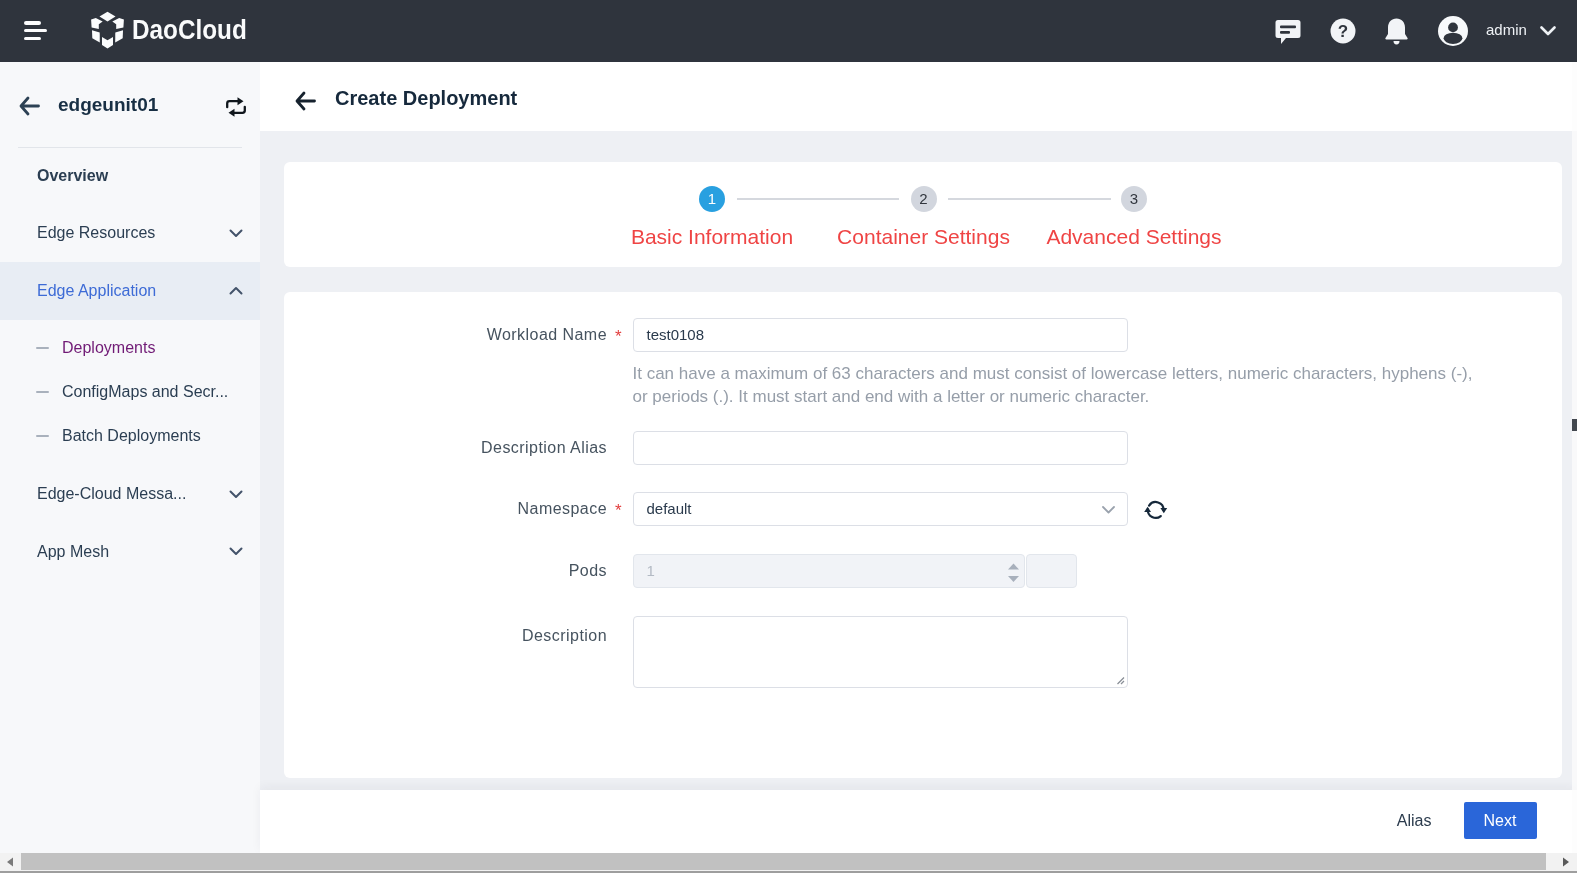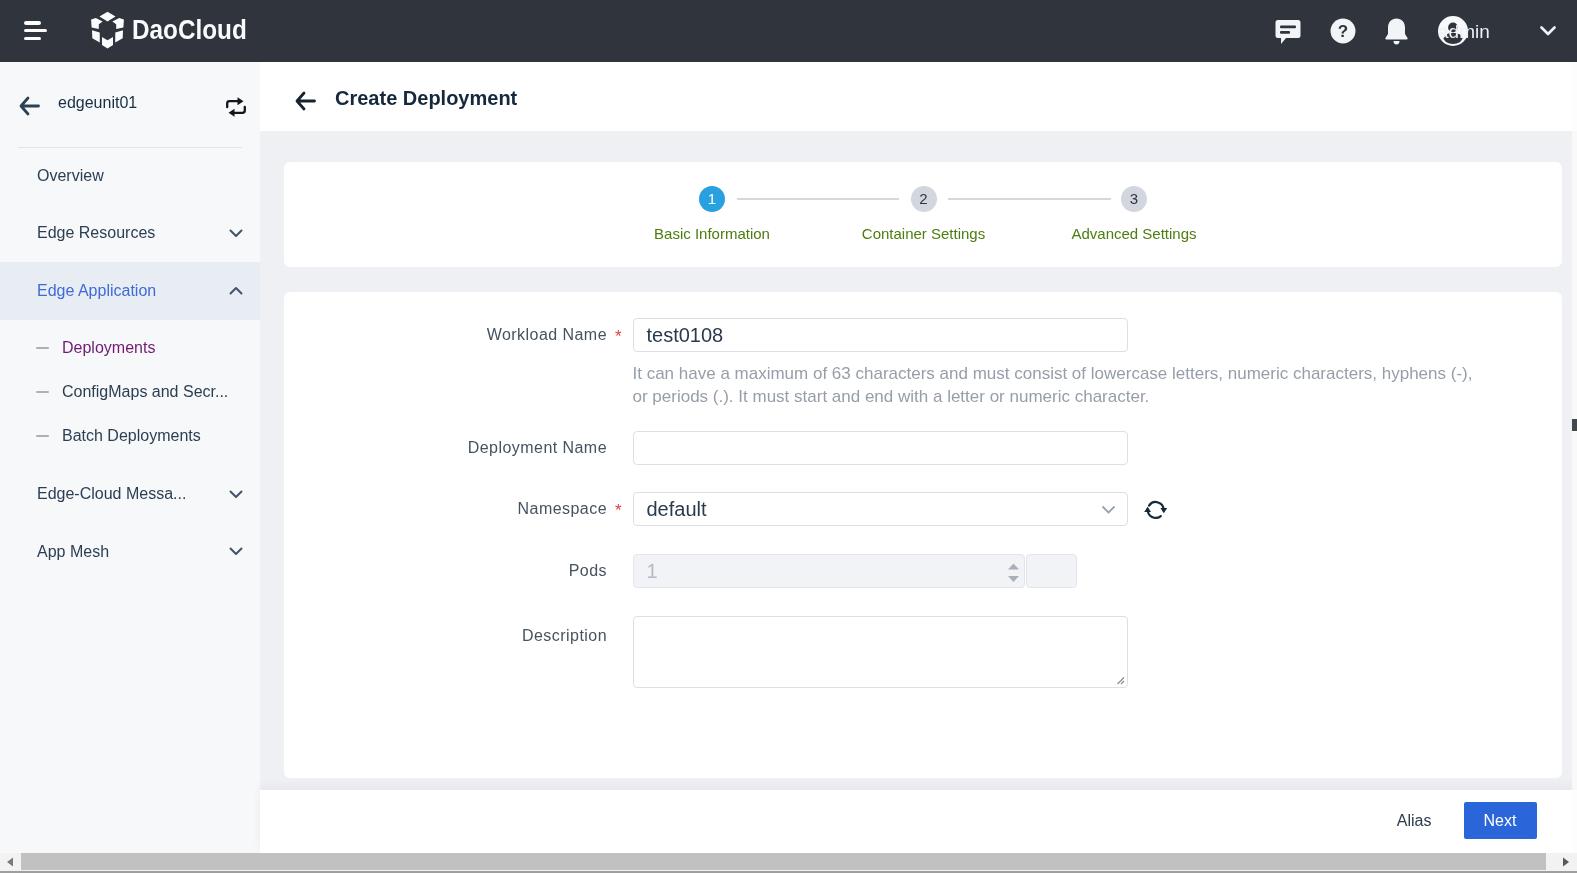--- a/index.html
+++ b/index.html
@@ -9,25 +9,25 @@
 
 .topbar { position:absolute; left:0; top:0; width:1577px; height:72px; background:#2f343d;padding-left:48px; }
 .hamb { position:absolute; left:24px; top:21px; }
 .hamb div { background:#fdfdfe; border-radius:2px; height:3.5px; margin-bottom:4.3px; }
 .hamb .l1 { width:17px; }
 .hamb .l2 { width:23px; }
 .hamb .l3 { width:17px; margin-bottom:0; }
 .logo-cube { position:absolute; left:90px; top:11px; }
 .logo-text { position:absolute; left:132px; top:15px; color:#fafbfc; font-size:27px; font-weight:bold; transform:scaleX(0.9); transform-origin:left center; }
 .tb-icon { position:absolute; top:0; }
-.admin-txt { position:absolute; left:1438px; top:21px; color:#eef1f5; font-size:19px; }
+.admin-txt { position:absolute; left:1486px; top:21px; color:#eef1f5; font-size:15px; }
 
 
 .sidebar { position:absolute; left:0; top:62px; width:260px; height:791px; background:#f7f8fa; }
-.sb-name { position:absolute; left:58px; top:32px; font-size:16px; color:#182f44; }
+.sb-name { position:absolute; left:58px; top:32px; font-size:19px; color:#182f44;font-weight:bold; }
 .sb-divider { position:absolute; left:18px; top:85px; width:224px; height:1px; background:#e2e5ea; }
 .menu { position:absolute; left:0; top:85px; width:260px; }
 .mi { position:relative; height:57.6px; display:flex; align-items:center; font-size:16px; color:#2b3e52; padding-left:37px; }
 .mi .chev { position:absolute; right:17px; }
 .mi.active-parent { background:#e8edf4; color:#3d6bd6; }
 .sub { padding:6.5px 0 7.5px 0; }
 .si { position:relative; height:44px; display:flex; align-items:center; font-size:16px; color:#2b3e52; padding-left:62px; }
 .si .dash { position:absolute; left:36px; top:50%; margin-top:-1px; width:13px; height:2.4px; background:#a9b1bc; border-radius:2px; }
 .si.active { color:#701a75; }
 
@@ -37,27 +37,27 @@
 .ph-title { position:absolute; left:75px; top:25px; font-size:20px; font-weight:bold; color:#16293c; }
 .card { position:absolute; left:24px; width:1278px; background:#fff; border-radius:6px; }
 .card1 { top:100px; height:105px; }
 .card2 { top:230px; height:485.5px; }
 
 
 .step-circle { position:absolute; top:23.5px; width:26px; height:26px; border-radius:50%; text-align:center; line-height:26px; font-size:15px; }
 .sc-active { background:#29a0e0; color:#fff; }
 .sc-idle { background:#d2d6de; color:#31363e; }
 .step-line { position:absolute; top:35.5px; height:2px; background:#d5d8de; }
-.step-label { position:absolute; top:63px; width:200px; text-align:center; font-size:15px; color:#4d7c0f; }
+.step-label { position:absolute; top:63px; width:200px; text-align:center; font-size:21px; color:#ef4444; }
 
 
 .frow { position:absolute; left:0; width:1278px; }
 .flabel { position:absolute; width:323px; text-align:right; font-size:16px; letter-spacing:0.45px; color:#46535f; }
 .fstar { position:absolute; left:331px; color:#e23d3d; font-size:17px; letter-spacing:0; }
-.finput { position:absolute; left:348.5px; width:495px; height:34px; border:1px solid #dcdfe6; border-radius:4px; background:#fff; font-size:20px; color:#2a3a4c; line-height:32px; padding:0 13px; }
+.finput { position:absolute; left:348.5px; width:495px; height:34px; border:1px solid #dcdfe6; border-radius:4px; background:#fff; font-size:15px; color:#2a3a4c; line-height:32px; padding:0 13px; }
 .fhint { position:absolute; left:348.5px; font-size:17px; color:#969ea9; line-height:23px; }
 .dis { background:#f1f3f7; border-color:#e2e6ec; color:#b3bac4; }
 
 
 .footer { position:absolute; left:0; bottom:-63.5px; width:1317px; height:63px; background:#fff; box-shadow:0 -3px 10px rgba(30,40,60,0.05); }
 .btn-cancel { position:absolute; right:145.5px; top:12px; height:38px; line-height:38px; font-size:16px; color:#2b3b4d; }
 .btn-next { position:absolute; right:40.5px; top:12px; width:73px; height:37px; background:#2a66d9; color:#fff; font-size:16px; text-align:center; line-height:37px; border-radius:2px; }
 
 
 .hbar { position:absolute; left:0; top:852.5px; width:1577px; height:20.5px; background:#f2f2f2; }
@@ -124,21 +124,21 @@
 
   <svg class="abs" style="left:225px; top:33px;" width="22" height="24" viewBox="0 0 22 24">
     <path d="M2.2 12.2 V8.5 Q2.2 6.2 4.5 6.2 H13" stroke="#10161c" stroke-width="2.3" fill="none" stroke-linecap="round"></path>
     <path d="M12.5 2.2 L18.5 6.2 L12.5 10.2 Z" fill="#10161c"></path>
     <path d="M19.8 11.8 V15.5 Q19.8 17.8 17.5 17.8 H9" stroke="#10161c" stroke-width="2.3" fill="none" stroke-linecap="round"></path>
     <path d="M9.5 13.8 L3.5 17.8 L9.5 21.8 Z" fill="#10161c"></path>
   </svg>
   <div class="sb-divider"></div>
 
   <div class="menu">
-    <div class="mi" style="height:57.4px;">Overview</div>
+    <div class="mi" style="height:57.4px;font-weight:bold;">Overview</div>
     <div class="mi">Edge Resources
       <svg class="chev" width="14" height="9" viewBox="0 0 14 9">
           <path d="M1.5 1.5 L7 7 L12.5 1.5" stroke="#43536a" stroke-width="2" fill="none" stroke-linecap="round" stroke-linejoin="round"></path>
         </svg>
     </div>
     <div class="mi active-parent">Edge Application
       <svg class="chev" width="14" height="9" viewBox="0 0 14 9">
           <path d="M1.5 7.5 L7 2 L12.5 7.5" stroke="#43536a" stroke-width="2" fill="none" stroke-linecap="round" stroke-linejoin="round"></path>
         </svg>
     </div>
@@ -182,21 +182,21 @@
   <div class="card card2">
 
     <div class="frow" style="top:26px;">
       <div class="flabel" style="top:8px;">Workload Name</div>
         <span class="fstar" style="top:9px;">*</span>
       <div class="finput">test0108</div>
       <div class="fhint" style="top:44px;">It can have a maximum of 63 characters and must consist of lowercase letters, numeric characters, hyphens (-),<br>or periods (.). It must start and end with a letter or numeric character.</div>
     </div>
 
     <div class="frow" style="top:139px;">
-      <div class="flabel" style="top:8px;">Deployment Name</div>
+      <div class="flabel" style="top:8px;">Description Alias</div>
       <div class="finput"></div>
     </div>
 
     <div class="frow" style="top:200px;">
       <div class="flabel" style="top:8px;">Namespace</div>
         <span class="fstar" style="top:9px;">*</span>
       <div class="finput">default
         <svg class="abs" style="right:12px; top:13px;" width="13" height="8" viewBox="0 0 13 8">
             <path d="M1 1 L6.5 6.5 L12 1" stroke="#9aa2ad" stroke-width="1.8" fill="none" stroke-linecap="round" stroke-linejoin="round"></path>
           </svg>

